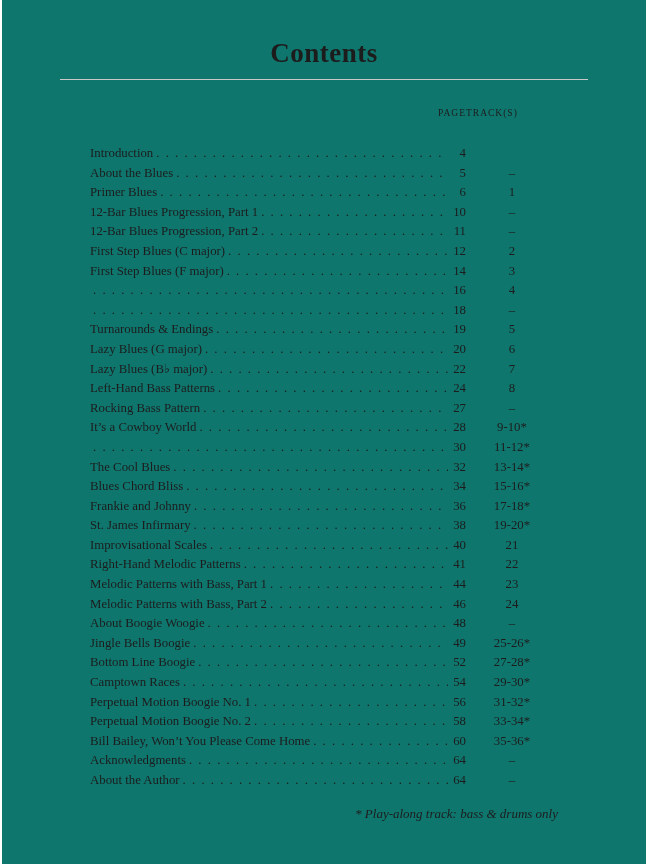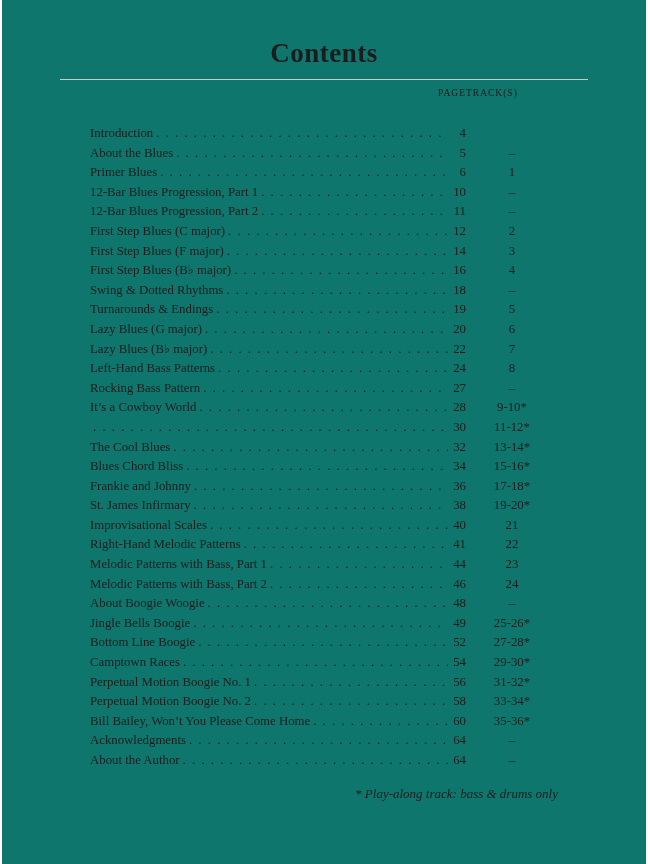--- a/index.html
+++ b/index.html
@@ -22,21 +22,21 @@
     letter-spacing: 0.5px;
   }
   .rule {
     width: 528px;
     height: 1px;
     background: #c9c9c9;
     margin: 10px auto 0 auto;
   }
   .col-headers {
     display: flex;
-    margin: 8px 88px 0 88px;
+    margin: 28px 88px 0 88px;
     font-size: 9.5px;
     letter-spacing: 1px;
     font-family: "Liberation Serif", serif;
   }
   .col-headers .page-h {
     width: 376px;
     text-align: right;
   }
   .col-headers .track-h {
     flex: 1;
@@ -156,30 +156,28 @@
     <div class="entry">
       <span class="t">First Step Blues (F major)</span>
       <span class="dots">. . . . . . . . . . . . . . . . . . . . . . . . . . . . . . . . . . . . . . . . . . . . . . . . . . . . . . . . . . . . . . . . . . . . . . . . . . . . . . . . </span>
       <span class="p">14</span>
     </div>
     <div class="track">3</div>
   </div>
 
   <div class="toc-row">
     <div class="entry">
-      <span class="t">First Step Blues (B♭ major)</span>
       <span class="dots">. . . . . . . . . . . . . . . . . . . . . . . . . . . . . . . . . . . . . . . . . . . . . . . . . . . . . . . . . . . . . . . . . . . . . . . . . . . . . . . . </span>
       <span class="p">16</span>
     </div>
     <div class="track">4</div>
   </div>
 
   <div class="toc-row">
     <div class="entry">
-      <span class="t">Swing &amp; Dotted Rhythms</span>
       <span class="dots">. . . . . . . . . . . . . . . . . . . . . . . . . . . . . . . . . . . . . . . . . . . . . . . . . . . . . . . . . . . . . . . . . . . . . . . . . . . . . . . . </span>
       <span class="p">18</span>
     </div>
     <div class="track">–</div>
   </div>
 
   <div class="toc-row">
     <div class="entry">
       <span class="t">Turnarounds &amp; Endings</span>
       <span class="dots">. . . . . . . . . . . . . . . . . . . . . . . . . . . . . . . . . . . . . . . . . . . . . . . . . . . . . . . . . . . . . . . . . . . . . . . . . . . . . . . . </span>

